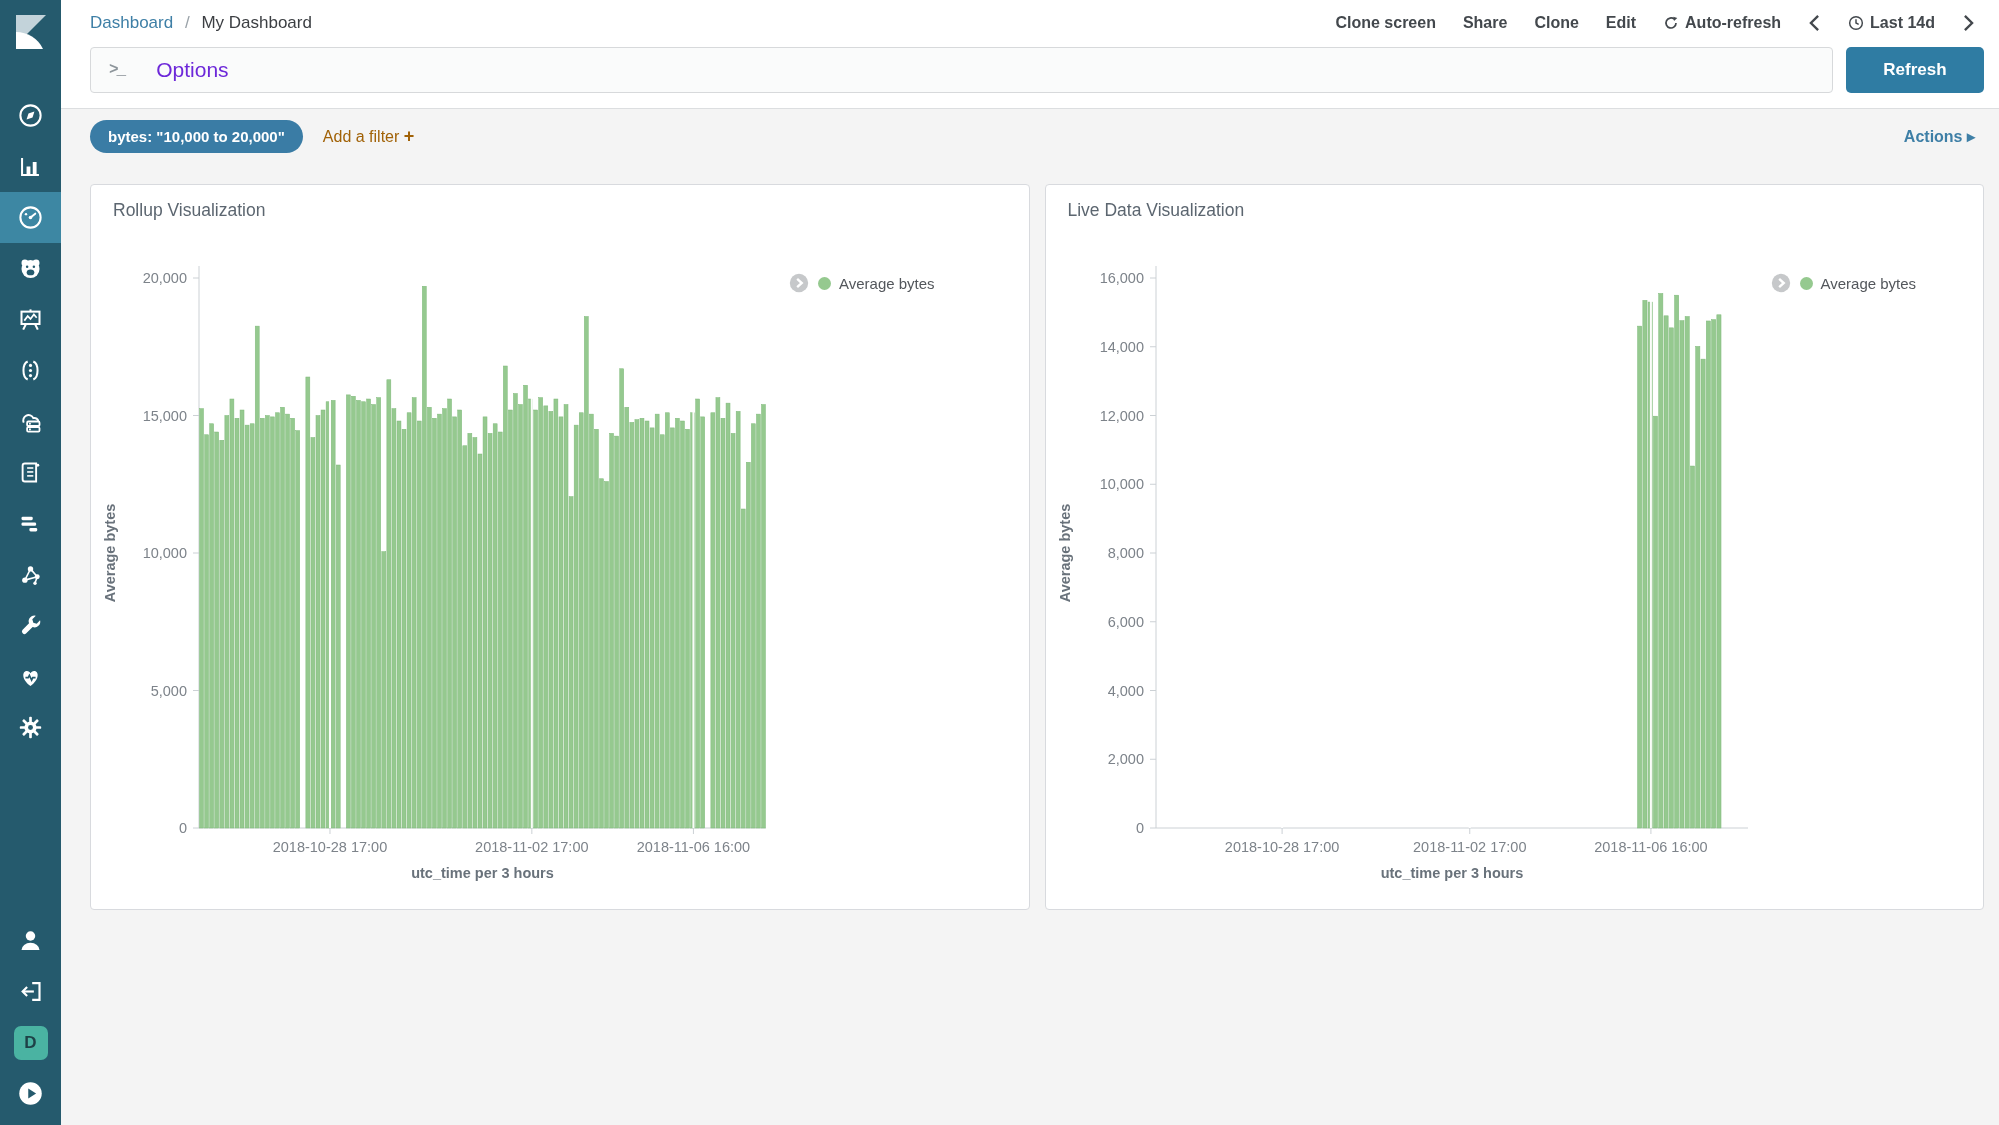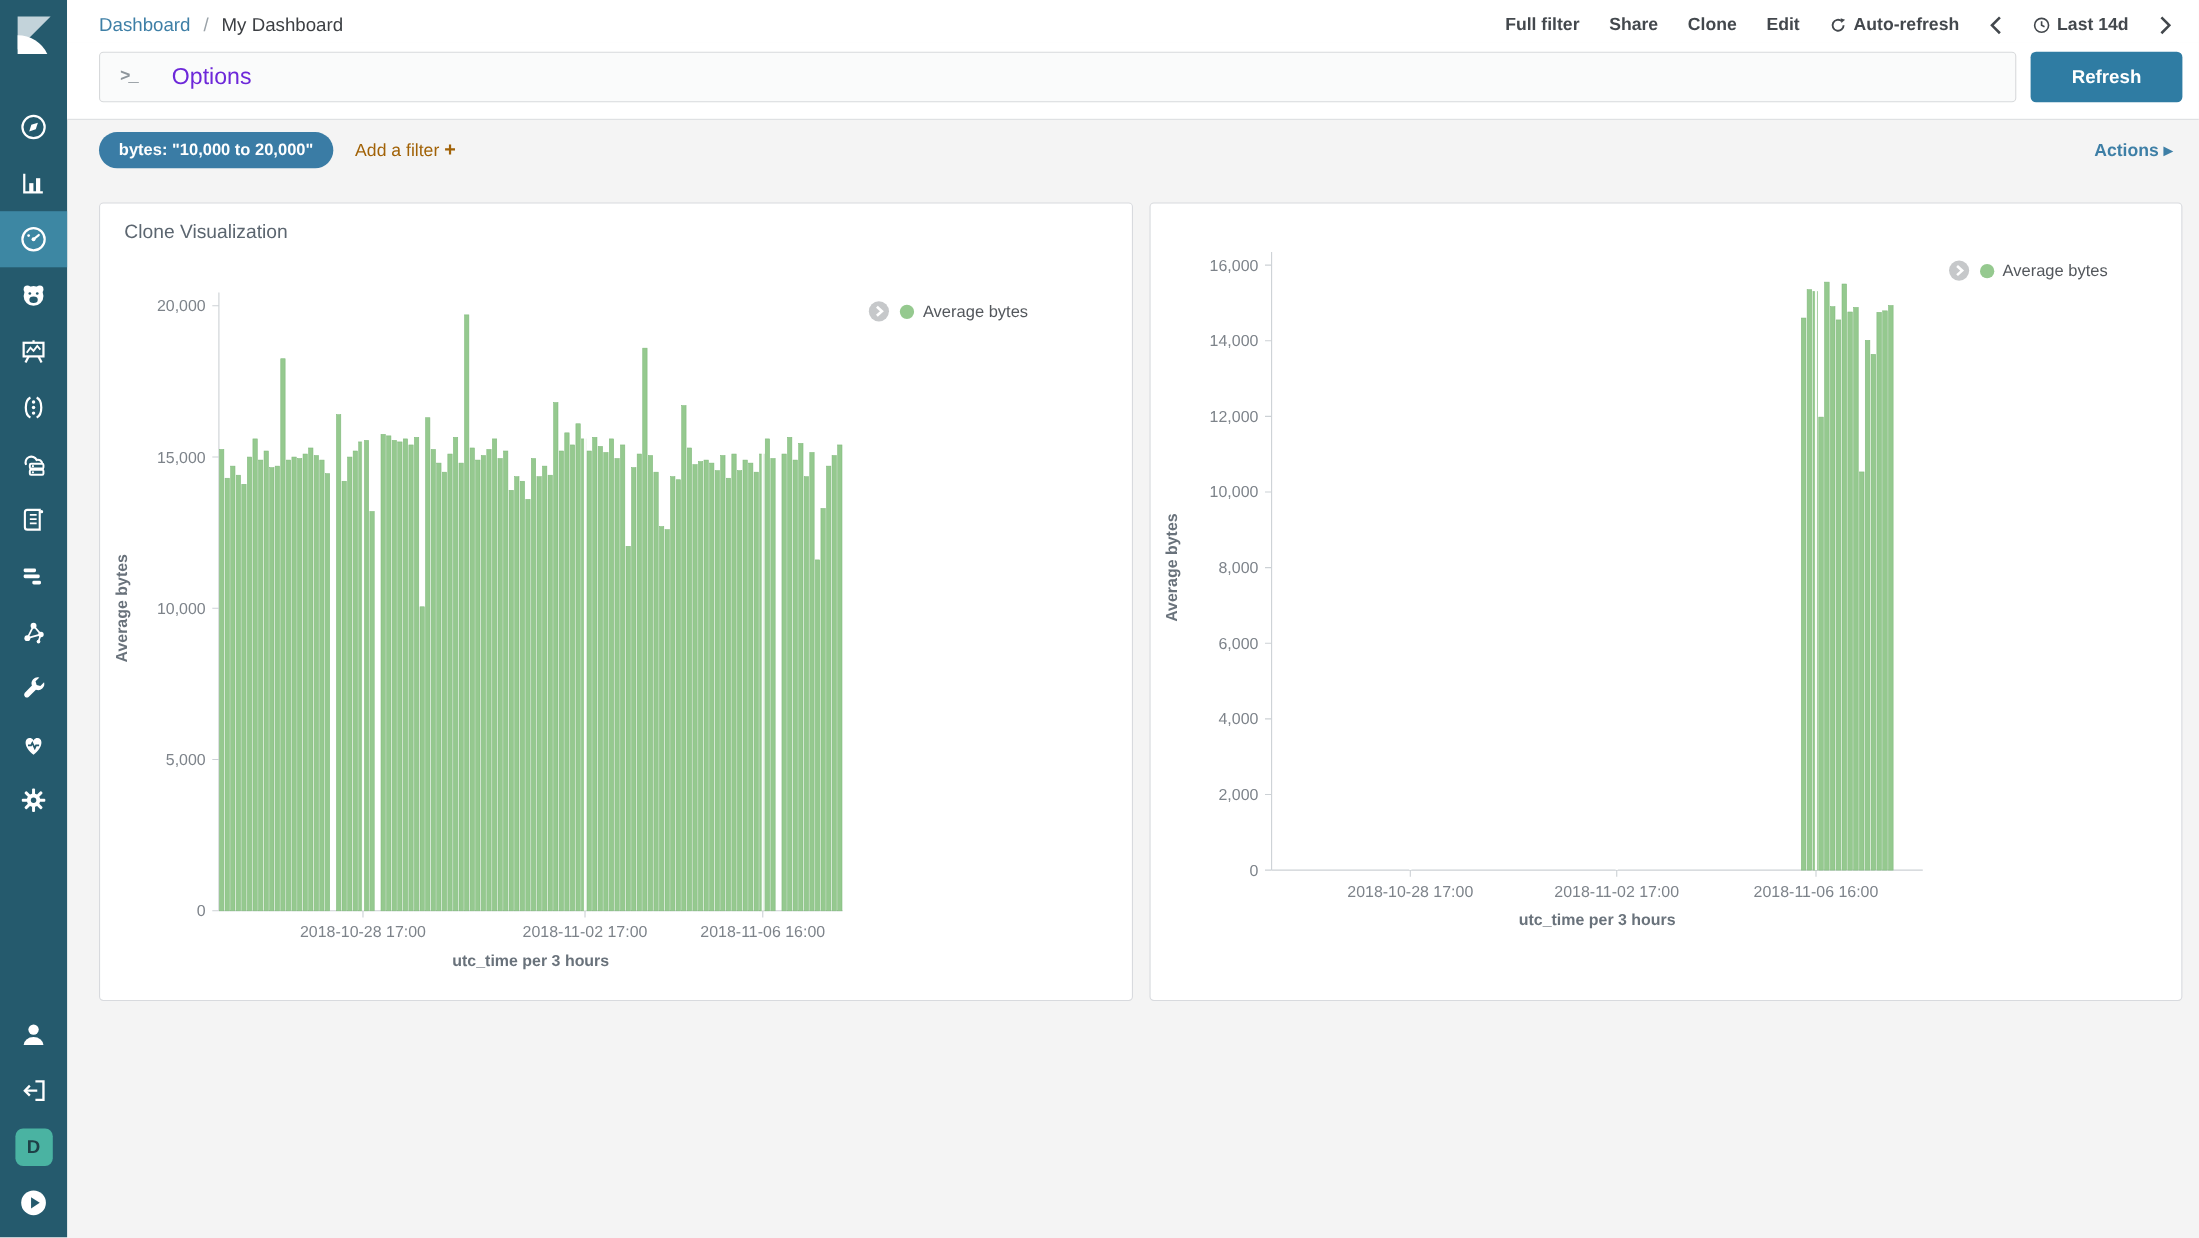--- a/index.html
+++ b/index.html
@@ -228,21 +228,21 @@
 
   <div class="main">
 
     <header class="topbar">
       <div class="breadcrumb">
         <a>Dashboard</a>
         <span class="sep">/</span>
         <span class="current">My Dashboard</span>
       </div>
       <nav class="top-menu">
-        <span class="menu-item">Full filter</span>
+        <span class="menu-item">Clone screen</span>
         <span class="menu-item">Share</span>
         <span class="menu-item">Clone</span>
         <span class="menu-item">Edit</span>
         <span class="menu-item">
           <svg viewBox="0 0 24 24">
             <path d="M19.5 12 a7.5 7.5 0 1 1 -2.6 -5.7" fill="none" stroke="#43484d" stroke-width="2.6"></path>
             <polygon points="15.5,2.5 21.5,4.5 16.5,9" fill="#43484d"></polygon>
           </svg>
           <span>Auto-refresh</span>
         </span>
@@ -278,21 +278,21 @@
       <span class="filter-pill">bytes: "10,000 to 20,000"</span>
       <a class="add-filter"><span>Add a filter</span>
          <span class="plus">+</span></a>
       <a class="actions-link"><span>Actions</span>
          <span>▸</span></a>
     </div>
 
     <div class="dash">
 
       <section class="panel">
-        <h3 class="panel-title">Clone Visualization</h3>
+        <h3 class="panel-title">Rollup Visualization</h3>
         <div class="chart-wrap">
           <div class="chart" id="chart-0"><svg width="683" height="666" viewBox="0 0 683 666">
                 <line x1="102" y1="606" x2="108" y2="606" stroke="#ccd1d5" stroke-width="1"></line>
                 <text x="96" y="611" text-anchor="end" class="tick">0</text>
                 <line x1="102" y1="468.5" x2="108" y2="468.5" stroke="#ccd1d5" stroke-width="1"></line>
                 <text x="96" y="473.5" text-anchor="end" class="tick">5,000</text>
                 <line x1="102" y1="331" x2="108" y2="331" stroke="#ccd1d5" stroke-width="1"></line>
                 <text x="96" y="336" text-anchor="end" class="tick">10,000</text>
                 <line x1="102" y1="193.5" x2="108" y2="193.5" stroke="#ccd1d5" stroke-width="1"></line>
                 <text x="96" y="198.5" text-anchor="end" class="tick">15,000</text>
@@ -426,20 +426,21 @@
               <circle cx="12" cy="12" r="10" fill="#c6c8ca"></circle>
               <polyline points="10,7.5 15,12 10,16.5" fill="none" stroke="#fff" stroke-width="2.6"></polyline>
             </svg>
             <span class="legend-dot" style="background: rgb(149, 201, 143);"></span>
             <span class="legend-label">Average bytes</span>
           </div>
         </div>
       </section>
 
       <section class="panel">
+        <h3 class="panel-title">Live Data Visualization</h3>
         <div class="chart-wrap">
           <div class="chart" id="chart-1"><svg width="710" height="666" viewBox="0 0 710 666">
                 <line x1="104" y1="606" x2="110" y2="606" stroke="#ccd1d5" stroke-width="1"></line>
                 <text x="98" y="611" text-anchor="end" class="tick">0</text>
                 <line x1="104" y1="537.25" x2="110" y2="537.25" stroke="#ccd1d5" stroke-width="1"></line>
                 <text x="98" y="542.25" text-anchor="end" class="tick">2,000</text>
                 <line x1="104" y1="468.5" x2="110" y2="468.5" stroke="#ccd1d5" stroke-width="1"></line>
                 <text x="98" y="473.5" text-anchor="end" class="tick">4,000</text>
                 <line x1="104" y1="399.75" x2="110" y2="399.75" stroke="#ccd1d5" stroke-width="1"></line>
                 <text x="98" y="404.75" text-anchor="end" class="tick">6,000</text>

